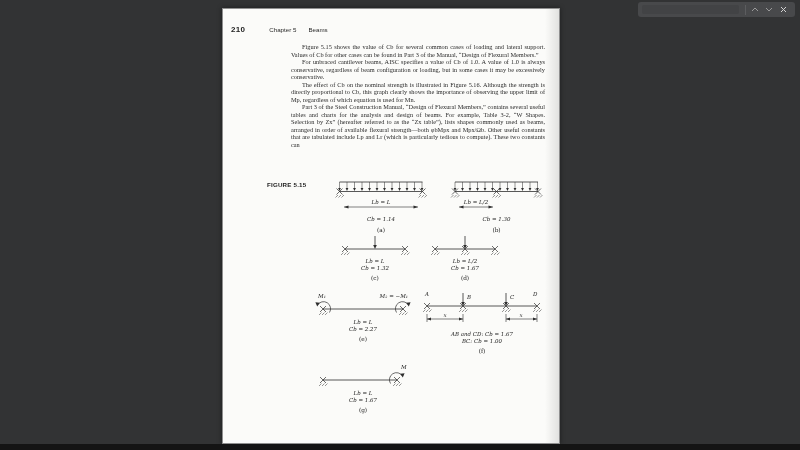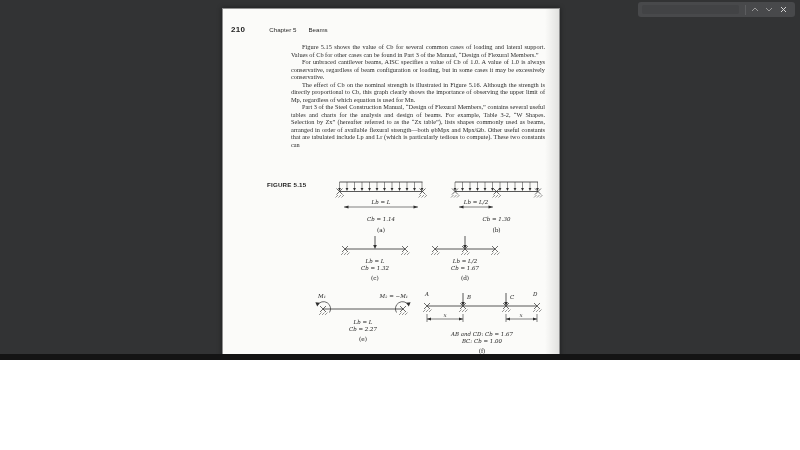--- a/index.html
+++ b/index.html
@@ -1,16 +1,16 @@
 <!DOCTYPE html>
 <html><head>
 <meta charset="utf-8">
 <style>
   html,body{margin:0;padding:0;}
-  .screen{position:relative;width:800px;height:360px;background:#323334;overflow:hidden;
+  .screen{position:relative;width:800px;height:450px;background:#323334;overflow:hidden;
           font-family:"Liberation Serif",serif;}
   
   .findbar{position:absolute;left:638px;top:2px;width:157px;height:15px;background:#48494b;
            border-radius:3px;display:flex;align-items:center;padding:0 4px;box-sizing:border-box;}
   .find-input{flex:1;height:9px;margin-right:4px;background:#424345;border:none;border-radius:2px;
               outline:none;padding:0 3px;font:7px "Liberation Sans",sans-serif;color:#ddd;}
   .fb-sep{width:1px;height:10px;background:#5c5d5f;margin:0 2px;}
   .fb-btn{width:16px;height:13px;display:flex;align-items:center;justify-content:center;
           background:transparent;border:none;padding:0;cursor:pointer;}
   

